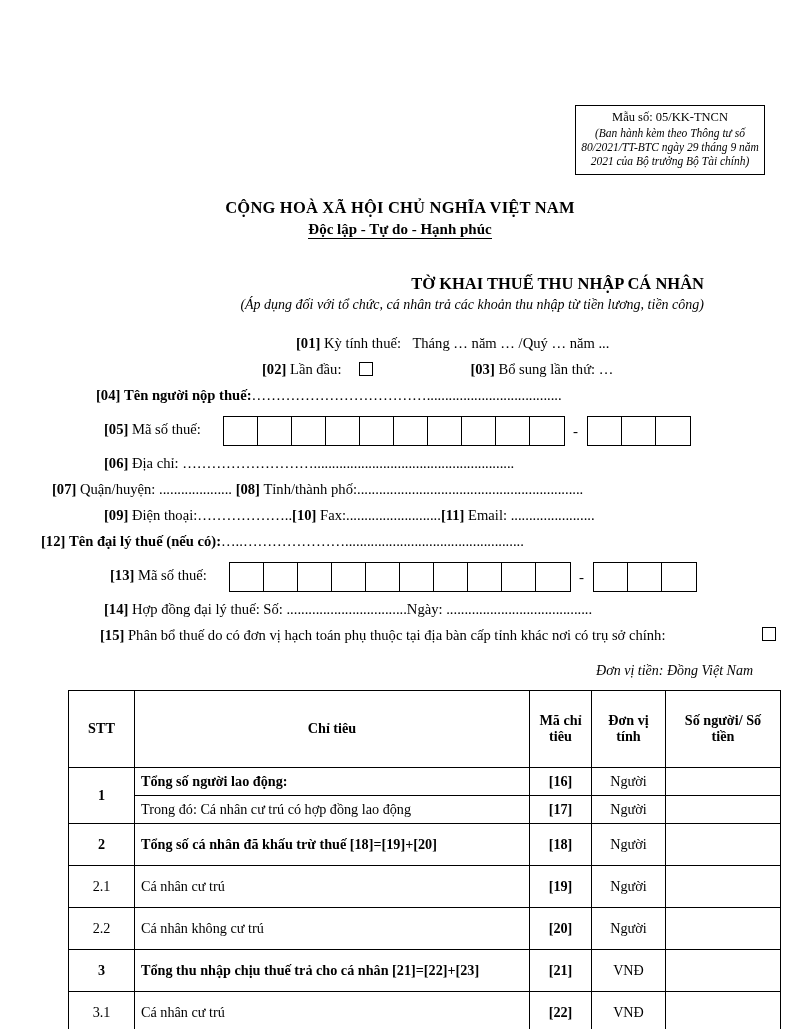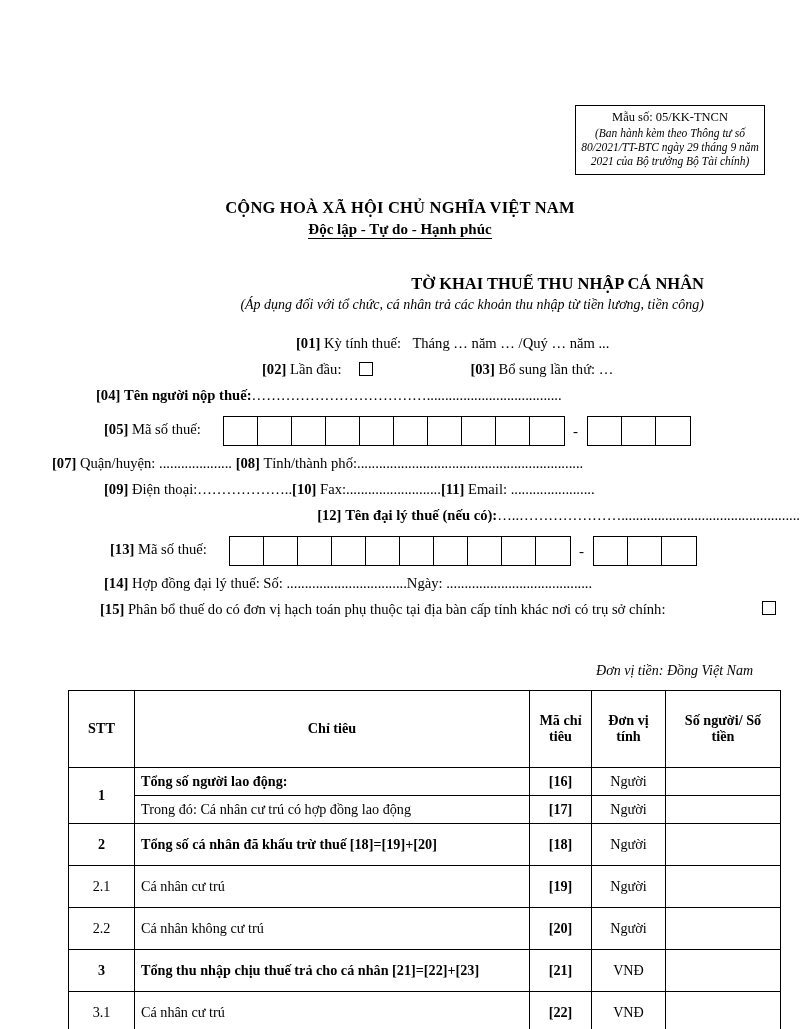--- a/index.html
+++ b/index.html
@@ -115,21 +115,21 @@
     vertical-align: -2px;
     box-sizing: border-box;
     background: #fff;
   }
 
   .row04 { padding-left: 96px; }
   .row05 { padding-left: 104px; height: 42px; line-height: 42px;}
   .row06 { padding-left: 104px; }
   .row07 { padding-left: 52px; }
   .row09 { padding-left: 104px; }
-  .row12 { padding-left: 41px; text-align: right; }
+  .row12 { padding-left: 41px; }
   .row13 { padding-left: 110px; height: 42px; line-height: 42px;}
   .row14 { padding-left: 104px; }
   .row15 { padding-left: 100px; }
 
   
   .taxcode {
     display: inline-block;
     vertical-align: middle;
     margin-left: 18px;
     white-space: nowrap;
@@ -269,20 +269,25 @@
       <span>Mã số thuế:</span>
       <span class="taxcode">
         <span class="tc-group">
           <span class="tc-cell"></span><span class="tc-cell"></span><span class="tc-cell"></span><span class="tc-cell"></span><span class="tc-cell"></span><span class="tc-cell"></span><span class="tc-cell"></span><span class="tc-cell"></span><span class="tc-cell"></span><span class="tc-cell"></span>
         </span><span class="tc-dash">-</span><span class="tc-group">
           <span class="tc-cell"></span><span class="tc-cell"></span><span class="tc-cell"></span>
         </span>
       </span>
     </div>
 
+    <div class="frow row06">
+      <span class="code">[06]</span>
+      <span>Địa chỉ:</span>
+      <span class="dots">……………………….......................................................</span>
+    </div>
 
     <div class="frow row07">
       <span class="code">[07]</span>
       <span>Quận/huyện:</span>
       <span class="dots">....................</span>
       <span class="code">[08]</span>
       <span>Tỉnh/thành phố:</span><span class="dots">..............................................................</span>
     </div>
 
     <div class="frow row09">

